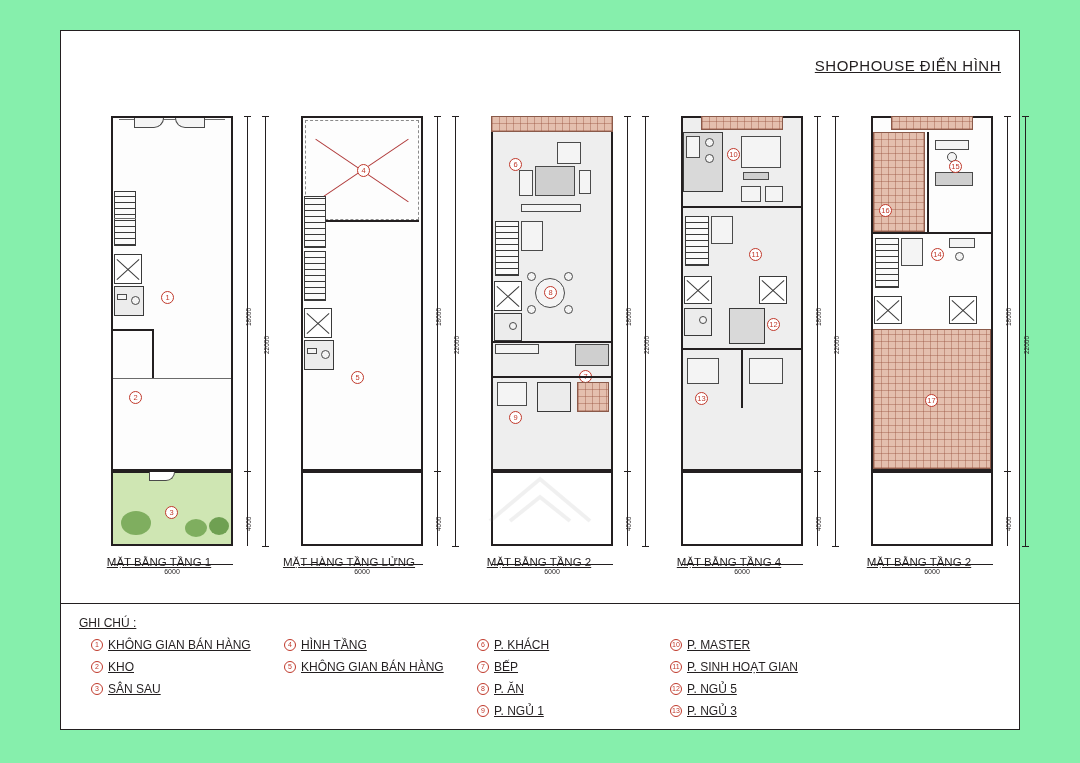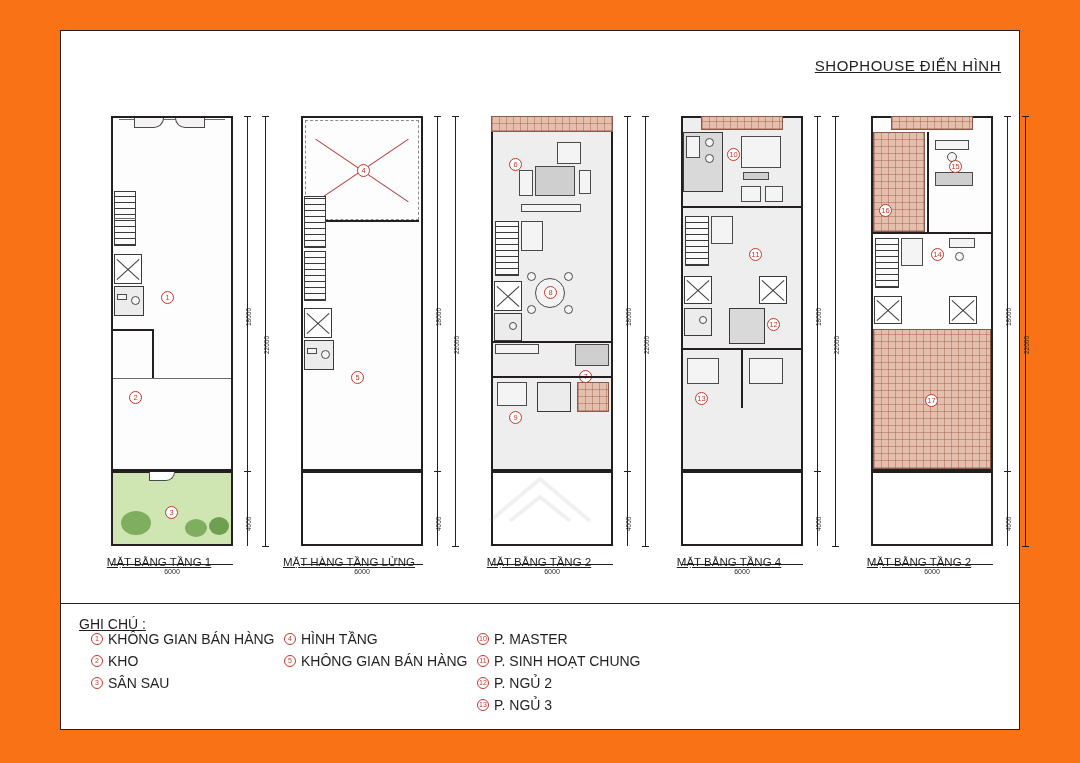--- a/index.html
+++ b/index.html
@@ -5,21 +5,21 @@
   * { box-sizing: border-box; }
   html, body {
     margin: 0; padding: 0;
     background: #ffffff;
     font-family: "Liberation Sans", sans-serif;
   }
   #page {
     position: relative;
     width: 1080px;
     height: 763px;
-    background: #f97316;
+    background: #86efac;
     overflow: hidden;
   }
   
   #frame {
     position: absolute;
     left: 60px; top: 30px;
     width: 960px; height: 700px;
     border: 1px solid #231f20;
     background: #ffffff;
   }
@@ -186,23 +186,24 @@
     width: 7px; height: 1px;
     background: #231f20;
   }
   
   #legend {
     position: absolute;
     left: 18px; top: 585px;
     right: 18px;
   }
   #legend-title {
-    font-size: 14px;
+    font-size: 12px;
     color: #231f20;
     text-decoration: underline;
+    margin-bottom: 8px;
   }
   .legend-cols {
     position: relative;
     display: flex;
     gap: 0;
   }
   .legend-col {
     width: 193px;
     padding-left: 12px;
   }
@@ -217,23 +218,24 @@
     flex: 0 0 auto;
     width: 12px; height: 12px;
     border: 1px solid #c0392b;
     border-radius: 50%;
     color: #c0392b;
     font-size: 7px;
     line-height: 10px;
     text-align: center;
   }
   .legend-label {
-    font-size: 14px;
+    font-size: 12px;
     color: #231f20;
     white-space: nowrap;
+    text-decoration: underline;
   }
   
   #watermark {
     position: absolute;
     left: 50%; top: 430px;
     transform: translateX(-50%);
     opacity: .10;
     pointer-events: none;
   }
 </style>
@@ -509,33 +511,51 @@
           <div class="legend-item">
             <span class="legend-num">4</span>
             <span class="legend-label">HÌNH TẦNG</span>
           </div>
           <div class="legend-item">
             <span class="legend-num">5</span>
             <span class="legend-label">KHÔNG GIAN BÁN HÀNG</span>
           </div>
         </div>
 
+        <div class="legend-col">
+          <div class="legend-item">
+            <span class="legend-num">6</span>
+            <span class="legend-label">P. KHÁCH</span>
+          </div>
+          <div class="legend-item">
+            <span class="legend-num">7</span>
+            <span class="legend-label">BẾP</span>
+          </div>
+          <div class="legend-item">
+            <span class="legend-num">8</span>
+            <span class="legend-label">P. ĂN</span>
+          </div>
+          <div class="legend-item">
+            <span class="legend-num">9</span>
+            <span class="legend-label">P. NGỦ 1</span>
+          </div>
+        </div>
 
         <div class="legend-col">
           <div class="legend-item">
             <span class="legend-num">10</span>
             <span class="legend-label">P. MASTER</span>
           </div>
           <div class="legend-item">
             <span class="legend-num">11</span>
-            <span class="legend-label">P. SINH HOẠT CHUNG</span>
+            <span class="legend-label">P. SINH HOẠT GIAN</span>
           </div>
           <div class="legend-item">
             <span class="legend-num">12</span>
-            <span class="legend-label">P. NGỦ 2</span>
+            <span class="legend-label">P. NGỦ 5</span>
           </div>
           <div class="legend-item">
             <span class="legend-num">13</span>
             <span class="legend-label">P. NGỦ 3</span>
           </div>
         </div>
 
 
       </div>
     </div>

